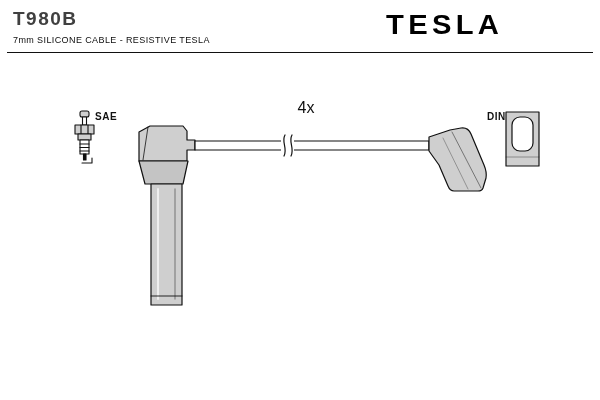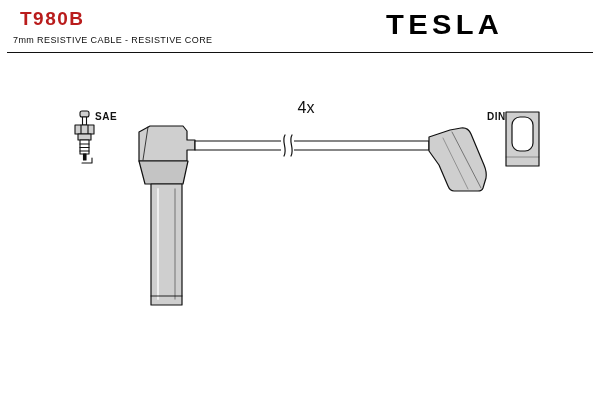--- a/index.html
+++ b/index.html
@@ -1,43 +1,43 @@
 <!DOCTYPE html>
 <html><head>
 <meta charset="utf-8">
 <style>
   html,body{margin:0;padding:0;background:#fff;}
   .page{
     position:relative;width:600px;height:400px;background:#ffffff;
     font-family:"Liberation Sans",sans-serif;overflow:hidden;color:#111;
   }
   .part-no{
-    position:absolute;left:20px;top:8px;font-size:19px;font-weight:bold;
-    letter-spacing:1.5px;color:#b91c1c;
+    position:absolute;left:13px;top:8px;font-size:19px;font-weight:bold;
+    letter-spacing:1.5px;color:#404040;
   }
   .subtitle{
     position:absolute;left:13px;top:35px;font-size:9px;letter-spacing:0.4px;color:#0d0d0d;
   }
   .brand{
     position:absolute;left:386px;top:10px;font-size:27px;font-weight:bold;
     letter-spacing:4px;color:#000;transform:scaleX(1.08);transform-origin:left top;
   }
   .rule{
     position:absolute;left:7px;right:7px;top:52px;height:0;border-top:1.6px solid #111;
   }
   svg.diagram{position:absolute;left:0;top:0;}
   svg text{font-family:"Liberation Sans",sans-serif;fill:#111;}
 </style>
 </head>
 <body>
 
 <div class="page">
 
   <div class="part-no">T980B</div>
-  <div class="subtitle">7mm RESISTIVE CABLE - RESISTIVE CORE</div>
+  <div class="subtitle">7mm SILICONE CABLE - RESISTIVE TESLA</div>
   <div class="brand">TESLA</div>
   <div class="rule"></div>
 
   <svg class="diagram" width="600" height="400" viewBox="0 0 600 400" stroke-linejoin="round" stroke-linecap="round">
 
     <g stroke="#111" stroke-width="1.1" fill="#cfcfcf">
       <rect x="80" y="111" width="9" height="6" rx="2"></rect>
       <rect x="82.5" y="117" width="4" height="8" fill="#ffffff"></rect>
       <rect x="75" y="125" width="19" height="9"></rect>
       <line x1="81" y1="125" x2="81" y2="134"></line>

